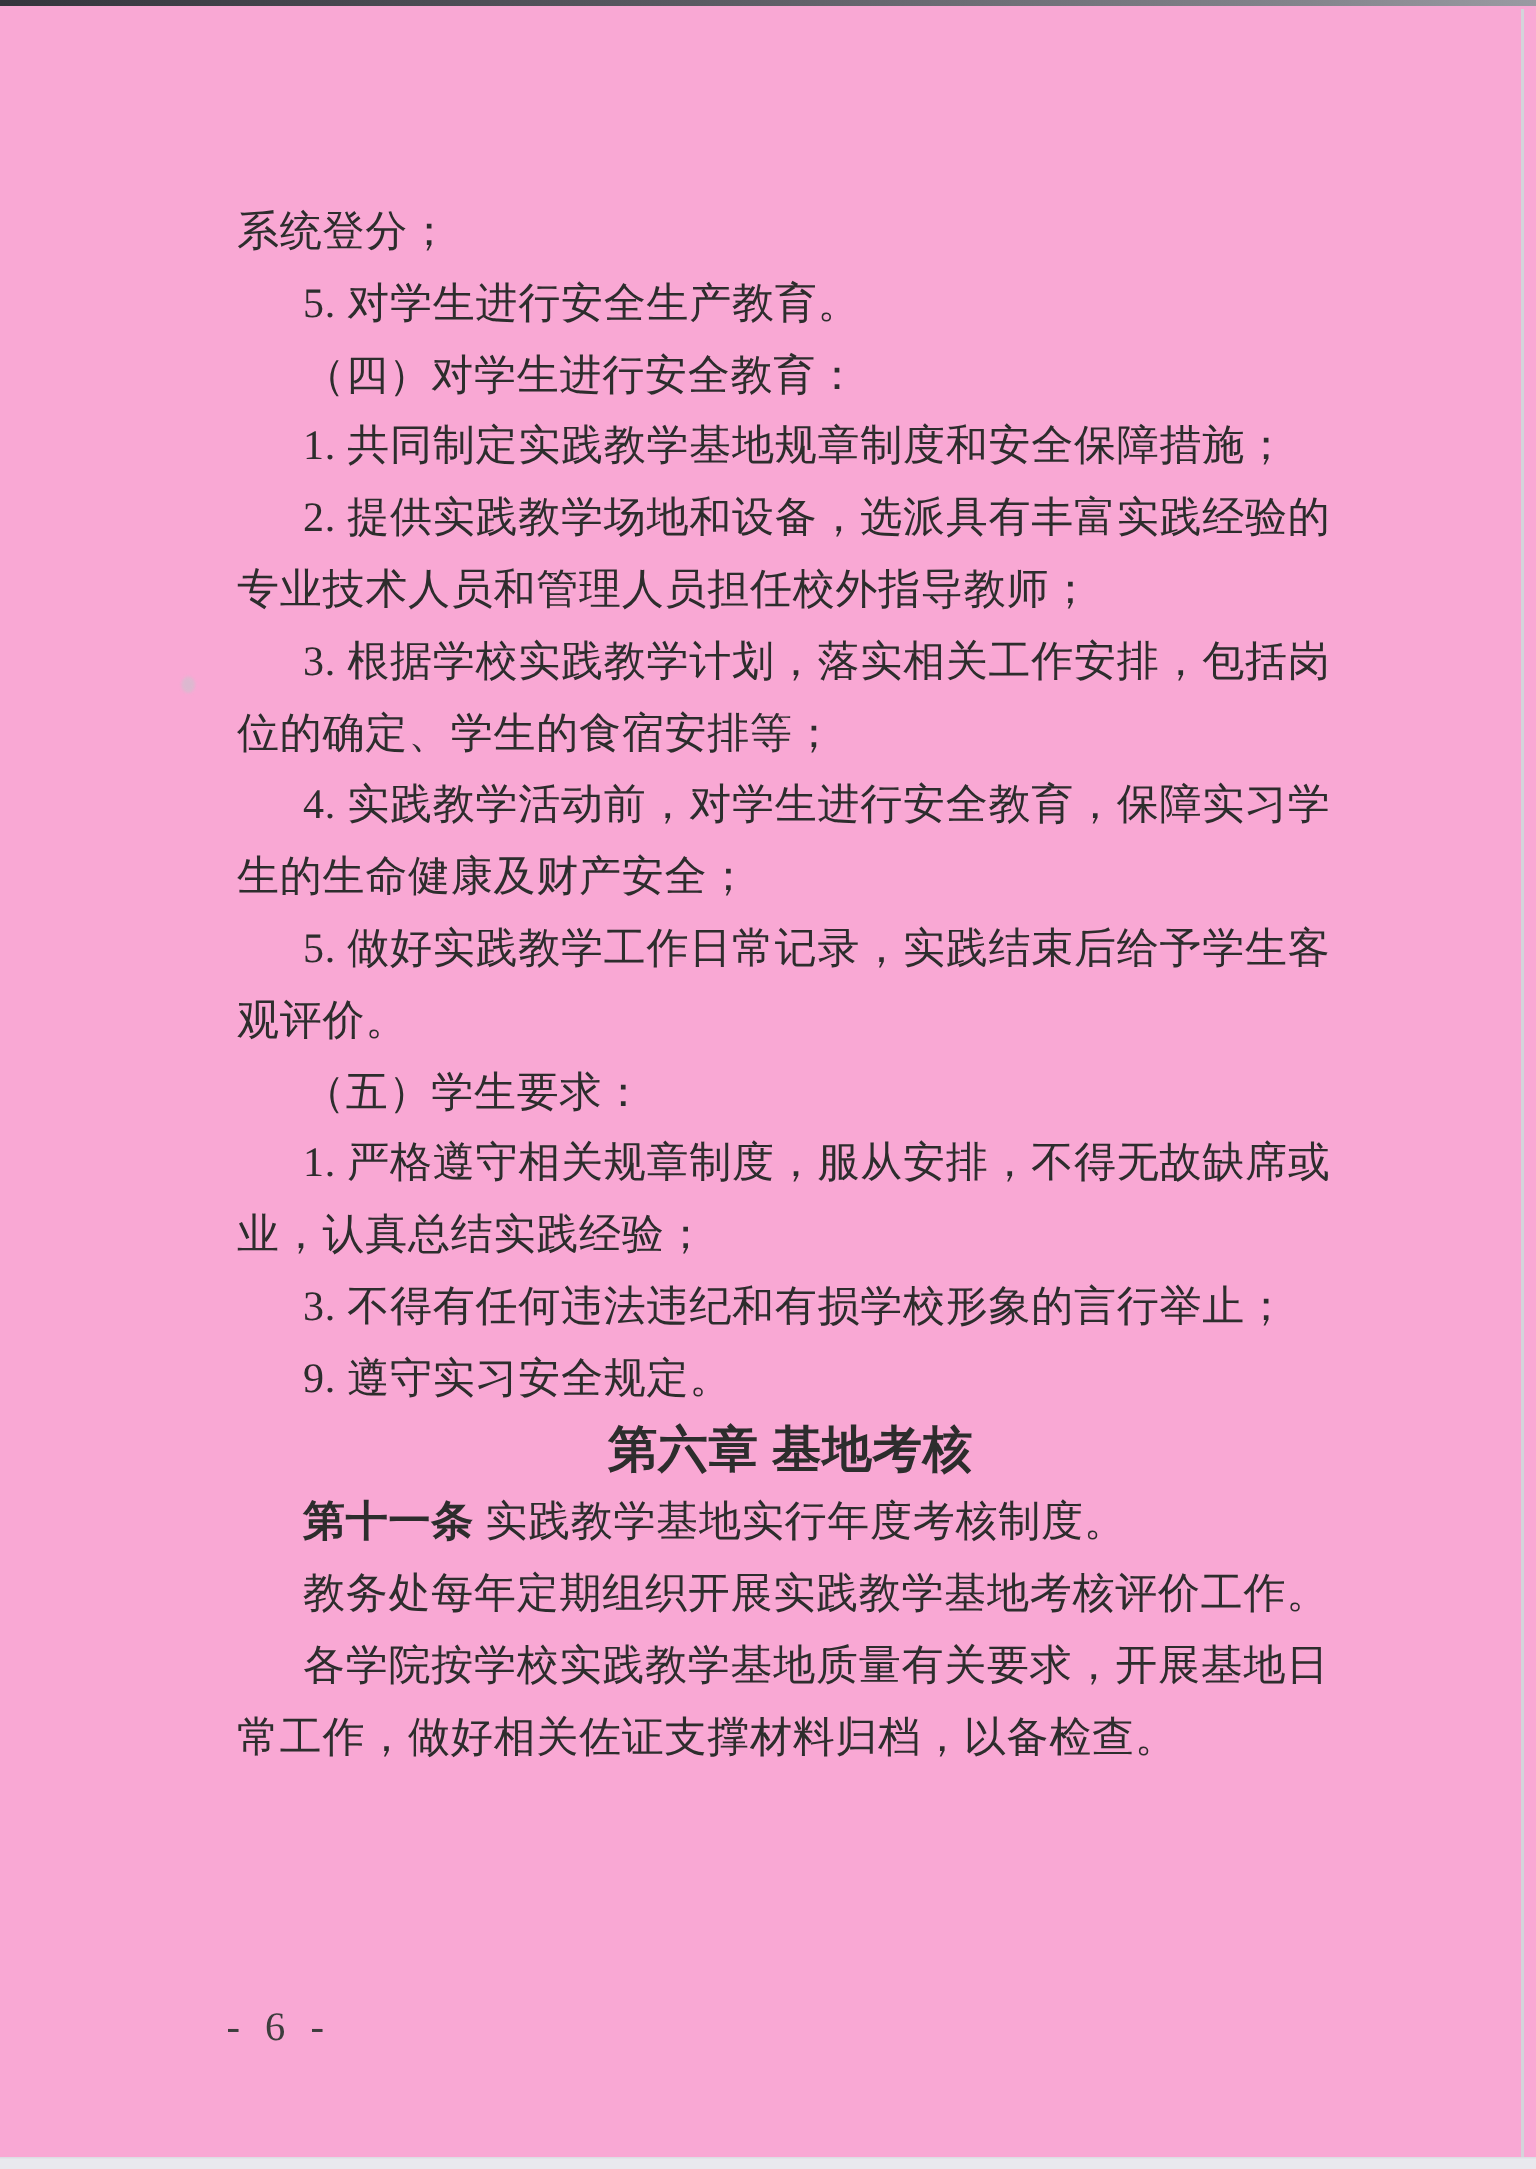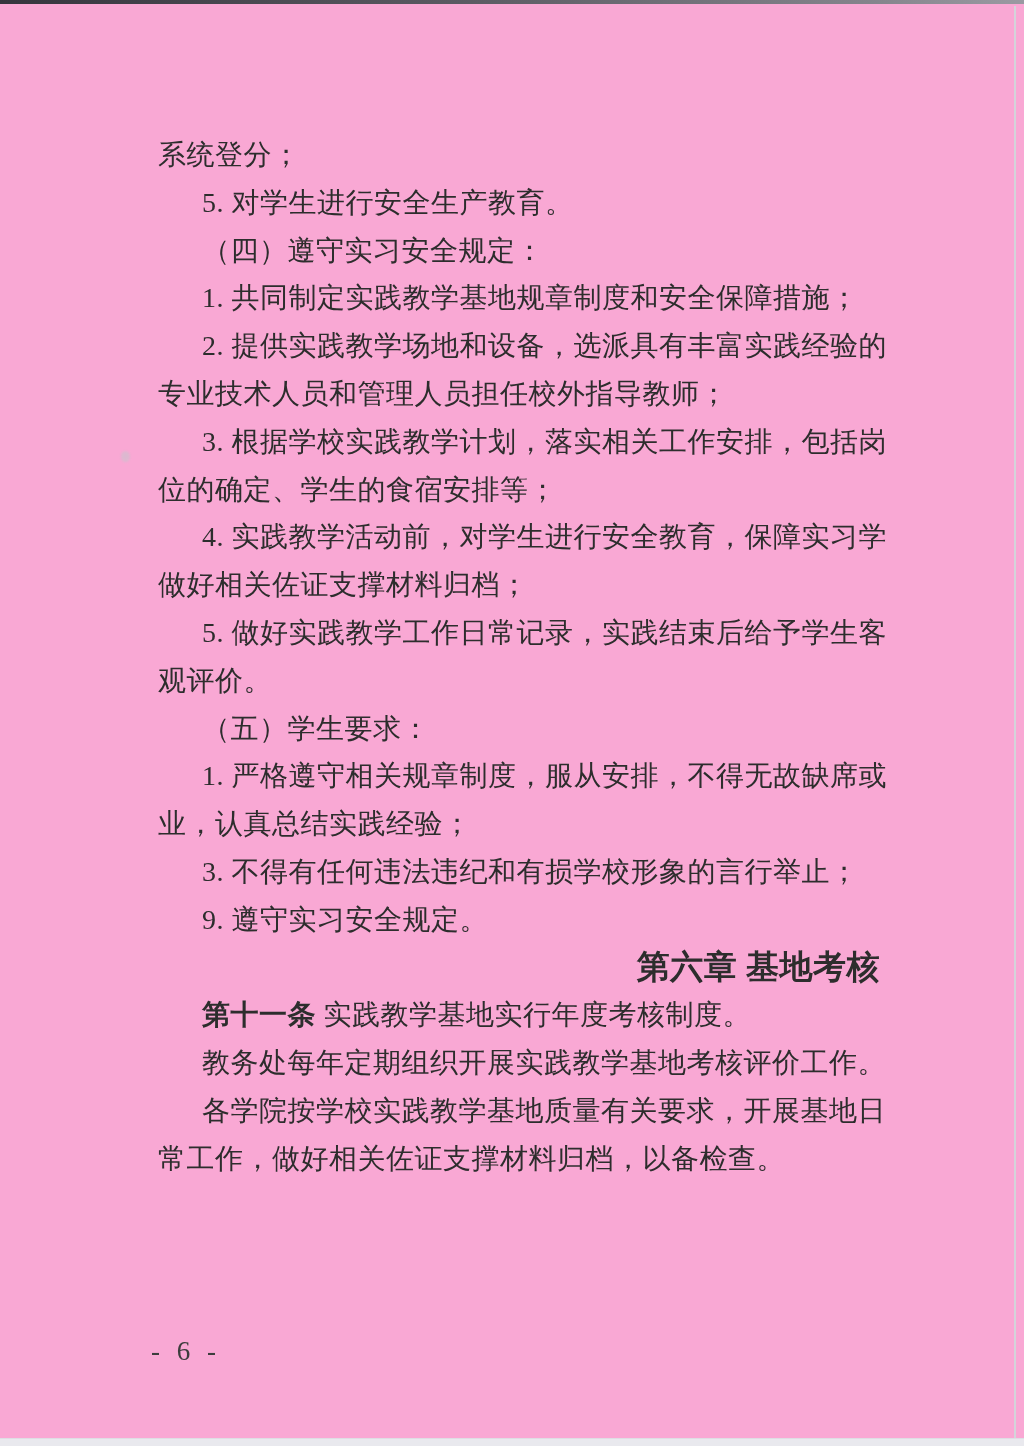--- a/index.html
+++ b/index.html
@@ -48,21 +48,21 @@
   .line {
     height: 47.8px; line-height: 47.8px;
     font-size: 28px;
     letter-spacing: 0.5px;
     white-space: nowrap;
     color: #2d2d2d;
   }
   .line.indent { text-indent: 44px; }
   .line.fill { text-align: justify; text-align-last: justify; }
   .line.center {
-    text-align: right;
+    text-align: center;
     padding-left: 16px;
     font-weight: bold;
     font-size: 33px;
   }
   .b { font-weight: bold; }
   .pagenum {
     position: absolute; left: 151px; top: 1336px;
     font-size: 27px;
     letter-spacing: 5px;
     color: #3d3d3d;
@@ -74,28 +74,28 @@
 <div class="page">
 
   <div class="top-edge"></div>
   <div class="right-edge"></div>
   <div class="bottom-strip"></div>
   <div class="speck"></div>
 
   <div class="doc">
     <div class="line"><span>系统登分；</span></div>
     <div class="line indent"><span>5. 对学生进行安全生产教育。</span></div>
-    <div class="line indent"><span>（四）遵守实习安全规定：</span></div>
+    <div class="line indent"><span>（四）对学生进行安全教育：</span></div>
     <div class="line indent"><span>1. 共同制定实践教学基地规章制度和安全保障措施；</span></div>
     <div class="line indent fill"><span>2. 提供实践教学场地和设备，选派具有丰富实践经验的</span></div>
     <div class="line"><span>专业技术人员和管理人员担任校外指导教师；</span></div>
     <div class="line indent fill"><span>3. 根据学校实践教学计划，落实相关工作安排，包括岗</span></div>
     <div class="line"><span>位的确定、学生的食宿安排等；</span></div>
     <div class="line indent fill"><span>4. 实践教学活动前，对学生进行安全教育，保障实习学</span></div>
-    <div class="line"><span>做好相关佐证支撑材料归档；</span></div>
+    <div class="line"><span>生的生命健康及财产安全；</span></div>
     <div class="line indent fill"><span>5. 做好实践教学工作日常记录，实践结束后给予学生客</span></div>
     <div class="line"><span>观评价。</span></div>
     <div class="line indent"><span>（五）学生要求：</span></div>
     <div class="line indent fill"><span>1. 严格遵守相关规章制度，服从安排，不得无故缺席或</span></div>
     <div class="line"><span>业，认真总结实践经验；</span></div>
     <div class="line indent"><span>3. 不得有任何违法违纪和有损学校形象的言行举止；</span></div>
     <div class="line indent"><span>9. 遵守实习安全规定。</span></div>
     <div class="line center"><span>第六章 基地考核</span></div>
     <div class="line indent"><span class="b">第十一条</span><span>  实践教学基地实行年度考核制度。</span></div>
     <div class="line indent"><span>教务处每年定期组织开展实践教学基地考核评价工作。</span></div>

